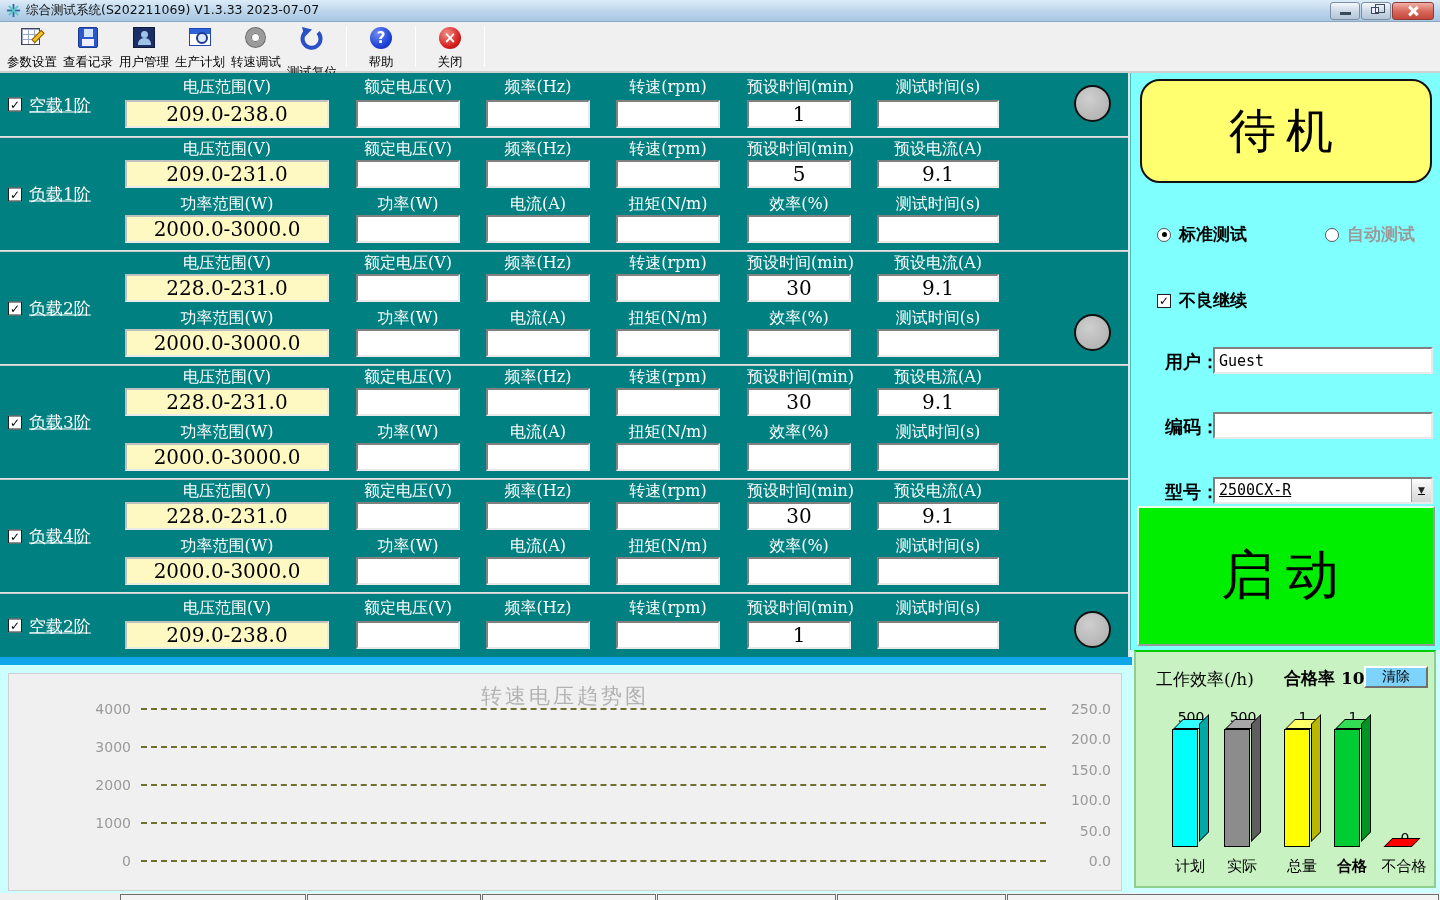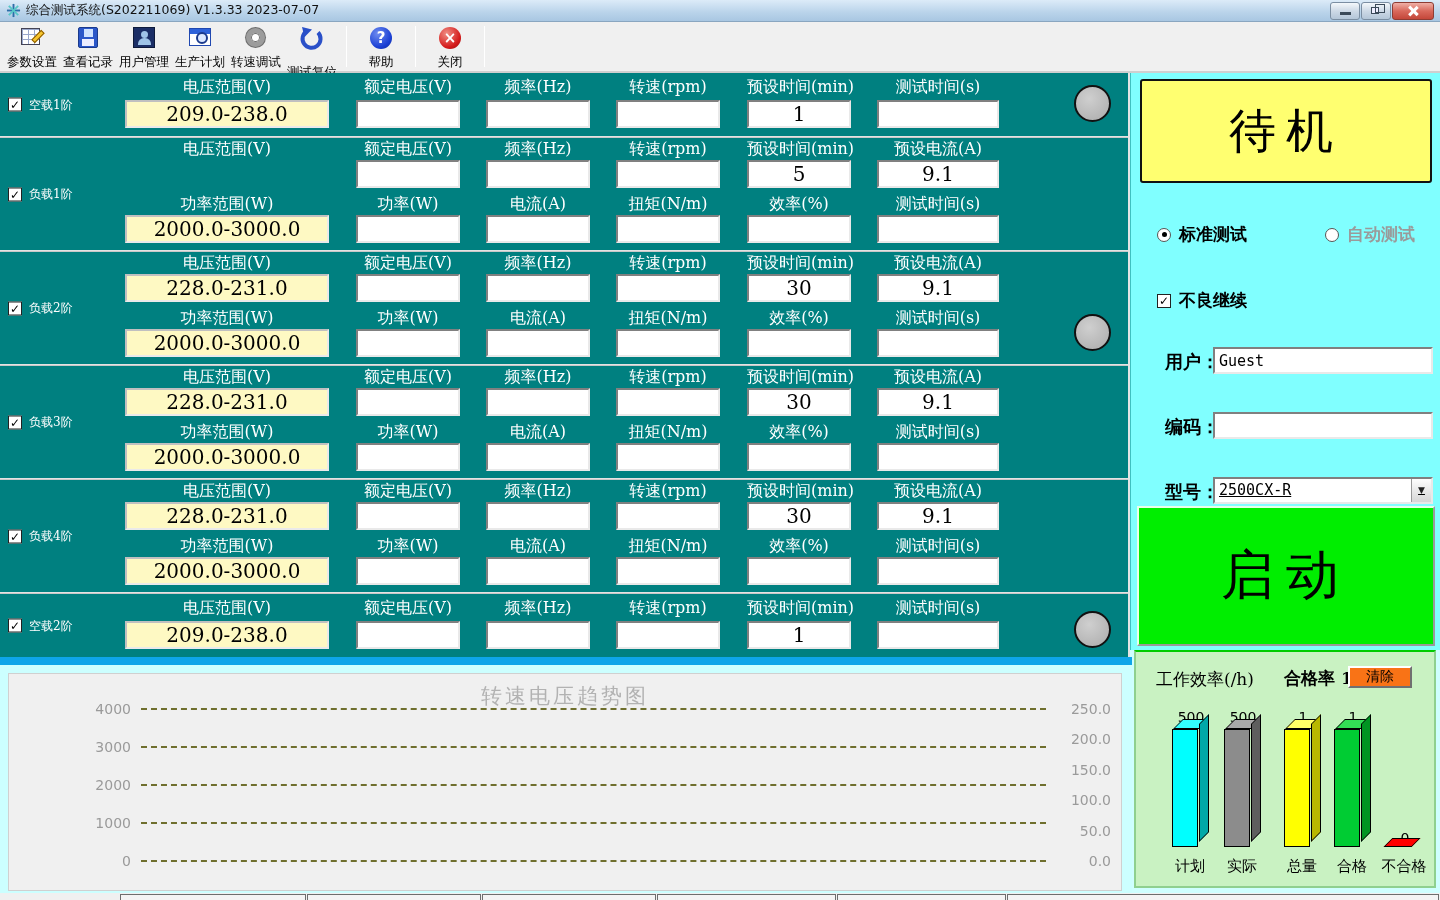--- a/index.html
+++ b/index.html
@@ -60,21 +60,21 @@
   .main-left{
     position:absolute; left:0; top:73px; width:1130px; height:584px;
     background:#008080; border-right:2px solid #e4e4e4;
   }
   .stage{ position:relative; width:100%; }
   .stage.noload{ height:63px; }
   .stage.load{ height:112px; }
   .sep{ height:2px; background:linear-gradient(#f0f0f0,#bcbcbc); }
   .chkw{ position:absolute; left:8px; top:50%; transform:translateY(-50%); display:flex; align-items:center; gap:7px; cursor:pointer; }
   .cbbox{ width:14px; height:14px; background:#fff; border:1px solid #222; font-size:12px; line-height:13px; text-align:center; font-family:"DejaVu Sans",sans-serif; }
-  .stage-label{ color:#fff; font-size:12px; white-space:nowrap; }
+  .stage-label{ color:#fff; font-size:17px; white-space:nowrap;text-decoration:underline; }
   .flabel{ position:absolute; color:#fff; font-size:16px; text-align:center; white-space:nowrap; height:20px; line-height:20px; }
   .rangev{ position:absolute; height:28px; background:#fef9c3; border:2px solid #c0c0c0;
     border-right-color:#eaeaea; border-bottom-color:#eaeaea; color:#000; font-size:20px; text-align:center; line-height:24px; }
   .fld{ position:absolute; height:28px; background:#fff; border:2px solid #808080;
     border-right-color:#e9e9e9; border-bottom-color:#e9e9e9; font-size:20px; text-align:center;
     font-family:"DejaVu Serif","Liberation Serif",serif; color:#000; outline:none; }
   .col-range{ left:125px; width:204px; }
   .col1{ left:356px; width:104px; }
   .col2{ left:486px; width:104px; }
   .col3{ left:616px; width:104px; }
@@ -83,21 +83,21 @@
   .lr1{ top:1px; } .vr1{ top:22px; } .lr2{ top:56px; } .vr2{ top:77px; }
   .noload .lr1{ top:4px; } .noload .vr1{ top:27px; }
   .lamp{ position:absolute; left:1074px; width:37px; height:37px; border-radius:50%;
     background:radial-gradient(circle at 40% 35%, #cfcfcf, #ababab); border:2px solid #111; }
   
   .right-panel{
     position:absolute; left:1130px; top:73px; width:310px; height:577px;
     background:#80ffff; border-left:1px solid #40c0c0;
   }
   .standby{ position:absolute; left:9px; top:6px; width:292px; height:104px;
-    background:#ffff70; border:2.5px solid #111; border-radius:3px;
+    background:#ffff70; border:2.5px solid #111; border-radius:20px;
     font-size:47px; letter-spacing:10px; text-align:center; line-height:100px; font-weight:500; }
   .radio-row{ position:absolute; left:26px; top:150px; display:flex; gap:78px; font-size:17px; font-weight:bold; }
   .radio-item{ display:flex; align-items:center; gap:8px; cursor:pointer; }
   .radio-item.disabled{ color:#9a9a9a; }
   .radio{ width:14px; height:14px; border-radius:50%; background:#fff; border:1px solid #555; position:relative; }
   .radio .dot{ position:absolute; left:3.5px; top:3.5px; width:5px; height:5px; border-radius:50%; background:#000; }
   .chk-row{ position:absolute; left:26px; top:216px; display:flex; align-items:center; gap:8px; font-size:17px; font-weight:bold; cursor:pointer; }
   .form-row{ position:absolute; left:0; width:100%; }
   .form-label{ position:absolute; left:34px; font-size:18px; font-weight:bold; }
   .txt{ position:absolute; left:82px; width:220px; height:27px; background:#fff; border:2px solid #808080;
@@ -119,21 +119,21 @@
   .ytickL{ position:absolute; left:18px; width:104px; text-align:right; font-size:14px; color:#9a9a9a; font-family:"DejaVu Sans",sans-serif;}
   .ytickR{ position:absolute; left:1042px; width:60px; text-align:right; font-size:14px; color:#9a9a9a; font-family:"DejaVu Sans",sans-serif;}
   .legend{ position:absolute; left:0; top:195px; width:100%; display:flex; justify-content:center; gap:28px; }
   .leg-item{ display:flex; align-items:center; gap:10px; font-size:16px; color:#8e8e8e; }
   .leg-line{ width:38px; height:5px; border-radius:2px; }
   
   .stats-panel{ position:absolute; left:1134px; top:650px; width:302px; height:238px;
     background:#c9f2c2; border:2px solid #8fd08f; border-top:2px solid #00cc00; }
   .stats-title{ position:absolute; left:20px; top:16px; font-size:17px; }
   .pass-rate{ position:absolute; left:148px; top:15px; font-size:17px; font-weight:bold; }
-  .clear-btn{ position:absolute; right:22px; top:14px; width:64px; height:22px; background:#f97316;
+  .clear-btn{ position:absolute; right:6px; top:14px; width:64px; height:22px; background:#7dd3fc;
     border:2px solid #fff; border-right-color:#707070; border-bottom-color:#707070;
     font-size:14px; text-align:center; line-height:17px; cursor:pointer; }
   .bargroup{ position:absolute; }
   .bar-front{ position:absolute; bottom:0; left:0; width:26px; border:1px solid #000; }
   .bar-top{ position:absolute; left:1px; width:26px; height:10px; border:1px solid #000; transform:skewX(-45deg); transform-origin:0 100%; }
   .bar-side{ position:absolute; left:27px; width:10px; border:1px solid #000; transform:skewY(-45deg); transform-origin:0 0; }
   .bar-flat{ position:absolute; bottom:0; left:4px; width:28px; height:9px; background:#ff0000; border:1px solid #000; transform:skewX(-45deg); }
   .bar-val{ position:absolute; width:46px; text-align:center; font-size:14px; font-family:"DejaVu Sans",sans-serif; }
   .bar-cat{ position:absolute; top:205px; width:60px; text-align:center; font-size:15px; }
   
@@ -247,20 +247,21 @@
     <input class="fld col5 vr1" value="" style="">
   </div>
   <div class="sep"></div>
 
   <div class="stage load">
     <div class="chkw">
       <span class="cbbox">✓</span>
       <span class="stage-label">负载1阶</span>
     </div>
     <div class="flabel col-range lr1">电压范围(V)</div>
+    <div class="rangev col-range vr1">209.0-231.0</div>
     <div class="flabel col-range lr2">功率范围(W)</div>
     <div class="rangev col-range vr2">2000.0-3000.0</div>
     <div class="flabel col1 lr1">额定电压(V)</div>
     <input class="fld col1 vr1" value="" style="">
     <div class="flabel col2 lr1">频率(Hz)</div>
     <input class="fld col2 vr1" value="" style="">
     <div class="flabel col3 lr1">转速(rpm)</div>
     <input class="fld col3 vr1" value="" style="">
     <div class="flabel col4 lr1">预设时间(min)</div>
     <input class="fld col4 vr1" value="5" style="">
@@ -500,21 +501,21 @@
     <span class="bar-cat" style="left:-12px;">总量</span>
   </div>
 
   <div class="bargroup" style="left:198px; top:0; width:60px; height:238px;">
     <span class="bar-val" style="top:57px; left:-4px;">1</span>
     <div style="position:absolute; left:0; top:77px; height:118px; width:40px;">
       <div class="bar-top" style="top:-10px; background:#33dd55;"></div>
       <div class="bar-side" style="top:-5px; height:118px; background:#009422;"></div>
       <div class="bar-front" style="height:118px; background:#00cc33;"></div>
     </div>
-    <span class="bar-cat" style="left:-12px;">合格</span>
+    <span class="bar-cat" style="left:-12px;font-weight:bold;">合格</span>
   </div>
 
   <div class="bargroup" style="left:248px; top:0; width:60px; height:238px;">
     <span class="bar-val" style="top:178px; left:-2px;">0</span>
     <div style="position:absolute; left:0; top:77px; height:118px; width:40px;">
       <div class="bar-flat"></div>
     </div>
     <span class="bar-cat" style="left:-10px;">不合格</span>
   </div>
 </div>

